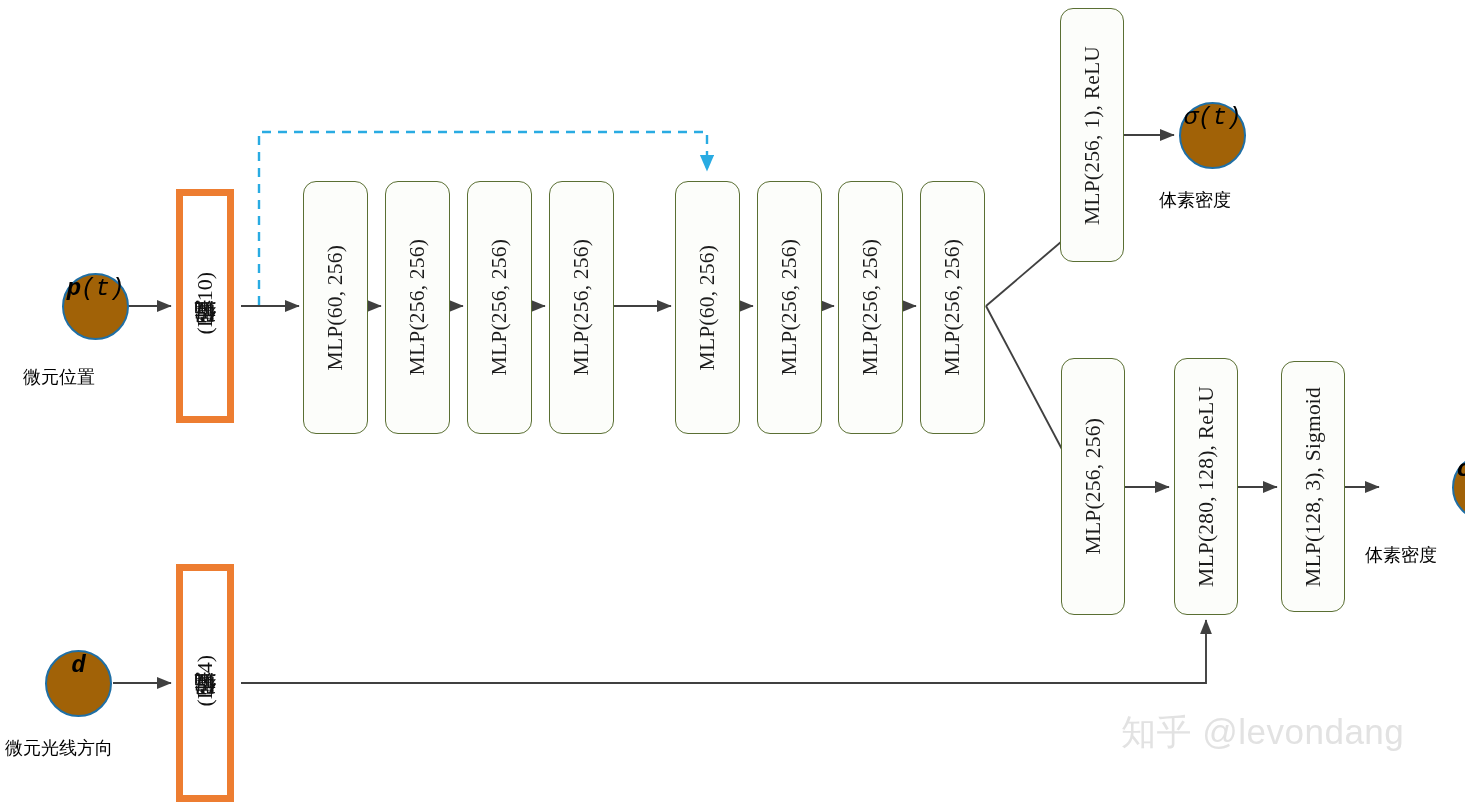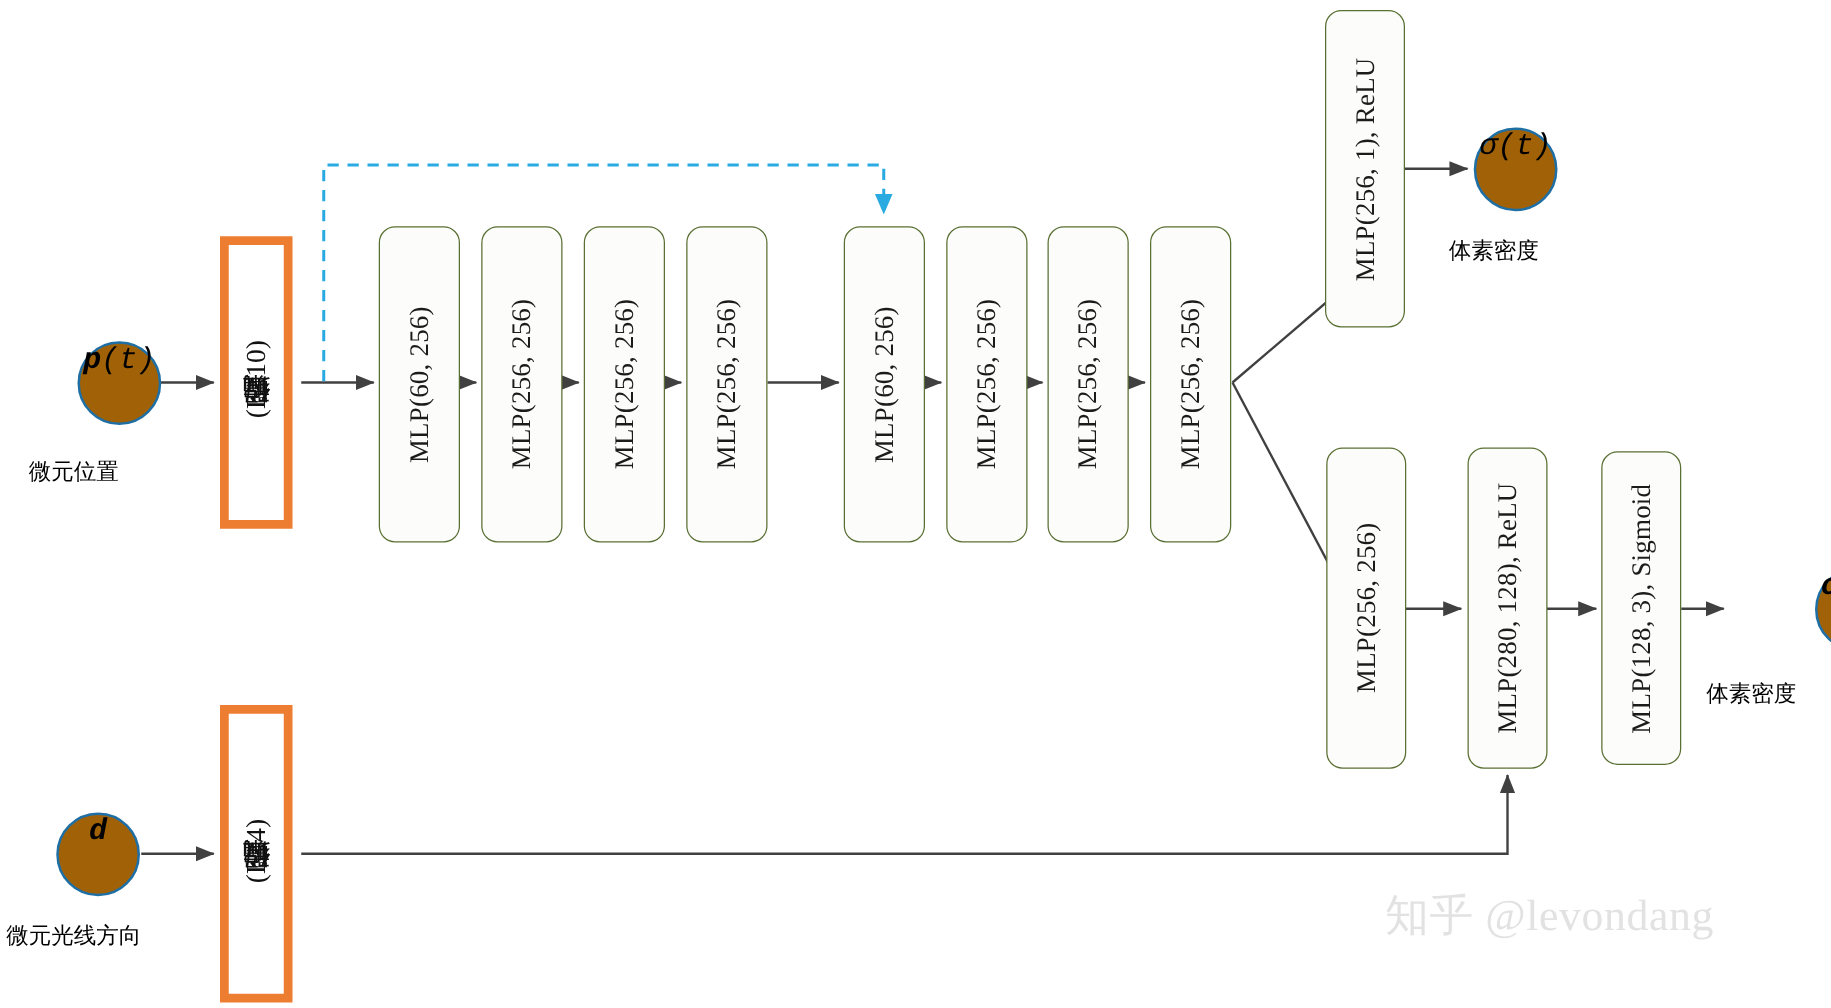--- a/index.html
+++ b/index.html
@@ -70,22 +70,23 @@
     white-space:nowrap;
     font-family:Liberation Mono, monospace;
   }
 
   
   .wm{
     position:absolute;
     font-size:35px;
     color:#e2e2e2;
     white-space:nowrap;
-    font-family:Liberation Serif, serif;
+    font-family:Liberation Sans, sans-serif;
     letter-spacing:.5px;
+    margin-left:13px;
   }
 </style>
 </head>
 <body>
 
 <div id="stage">
 
   <svg id="wires" viewBox="0 0 1465 806" xmlns="http://www.w3.org/2000/svg">
     <defs>
       <marker id="ah" markerWidth="9" markerHeight="9" refX="7.6" refY="3.2" orient="auto" markerUnits="strokeWidth">

